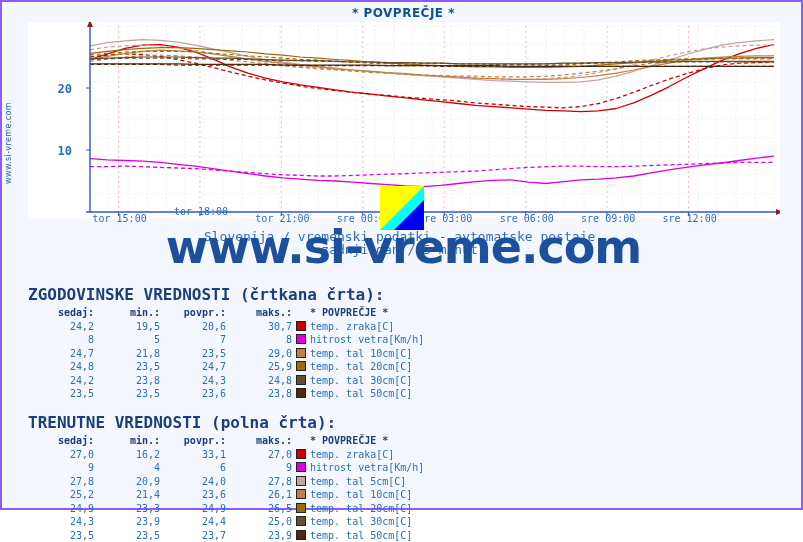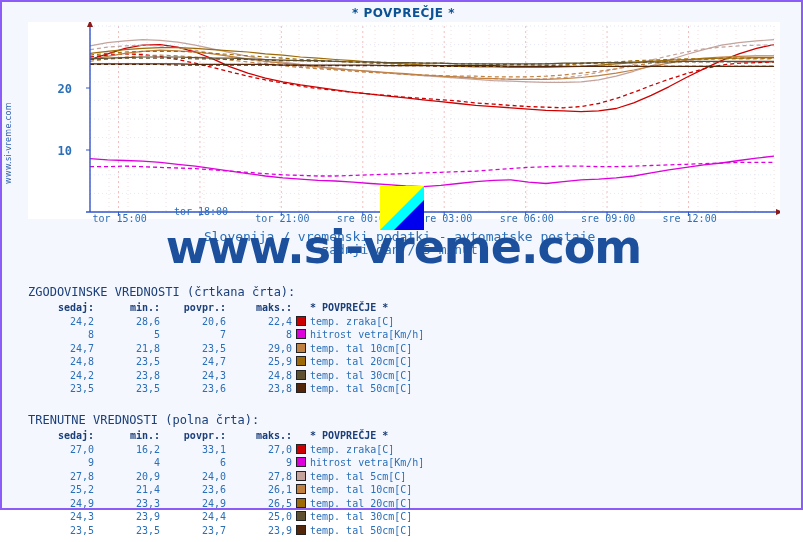--- a/index.html
+++ b/index.html
@@ -122,22 +122,22 @@
   
   .tblwrap {
     position: absolute;
     left: 26px;
     font-family: "DejaVu Sans Mono", "Liberation Mono", monospace;
     font-size: 10px;
     color: #2b6fb8;
   }
   .tbl-title {
     color: #1b3f7a;
-    font-weight: normal;
-    font-size: 12px;
+    font-weight: bold;
+    font-size: 16px;
     margin-bottom: 2px;
     white-space: nowrap;
   }
   table.vals {
     border-collapse: collapse;
     font-size: 10px;
   }
   table.vals td, table.vals th {
     padding: 0 0 0 0;
     font-weight: normal;
@@ -301,23 +301,23 @@
             <th class="num">sedaj:</th>
             <th class="num">min.:</th>
             <th class="num">povpr.:</th>
             <th class="num">maks.:</th>
             <th class="lbl-h" colspan="2">* POVPREČJE *</th>
           </tr>
         </thead>
       <tbody>
           <tr>
             <td class="num">24,2</td>
-            <td class="num">28,6</td>
+            <td class="num">19,5</td>
             <td class="num">20,6</td>
-            <td class="num">22,4</td>
+            <td class="num">30,7</td>
             <td class="sw"><span class="swatch" style="background: rgb(204, 0, 0);"></span></td>
             <td class="lbl">temp. zraka[C]</td>
           </tr>
           <tr>
             <td class="num">8</td>
             <td class="num">5</td>
             <td class="num">7</td>
             <td class="num">8</td>
             <td class="sw"><span class="swatch" style="background: rgb(221, 0, 221);"></span></td>
             <td class="lbl">hitrost vetra[Km/h]</td>

